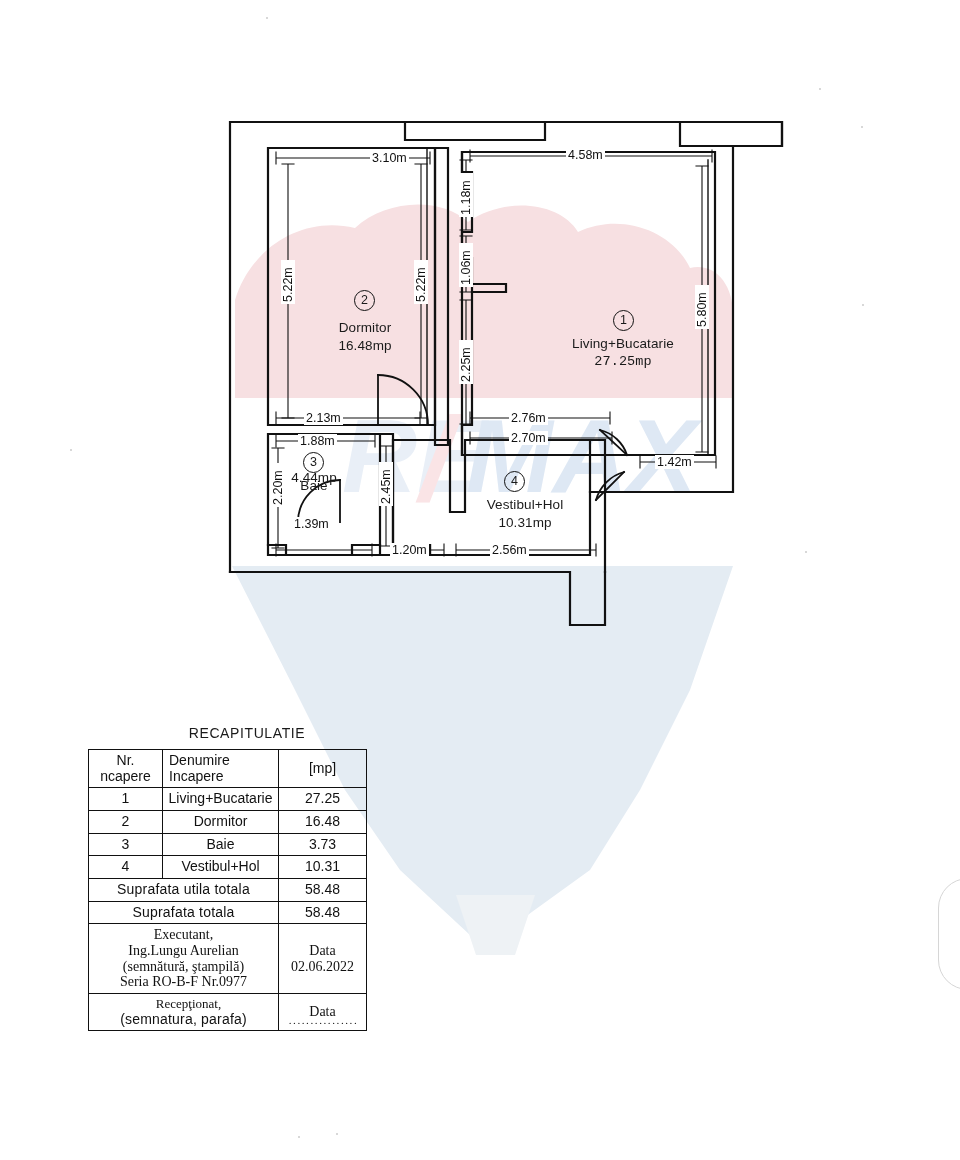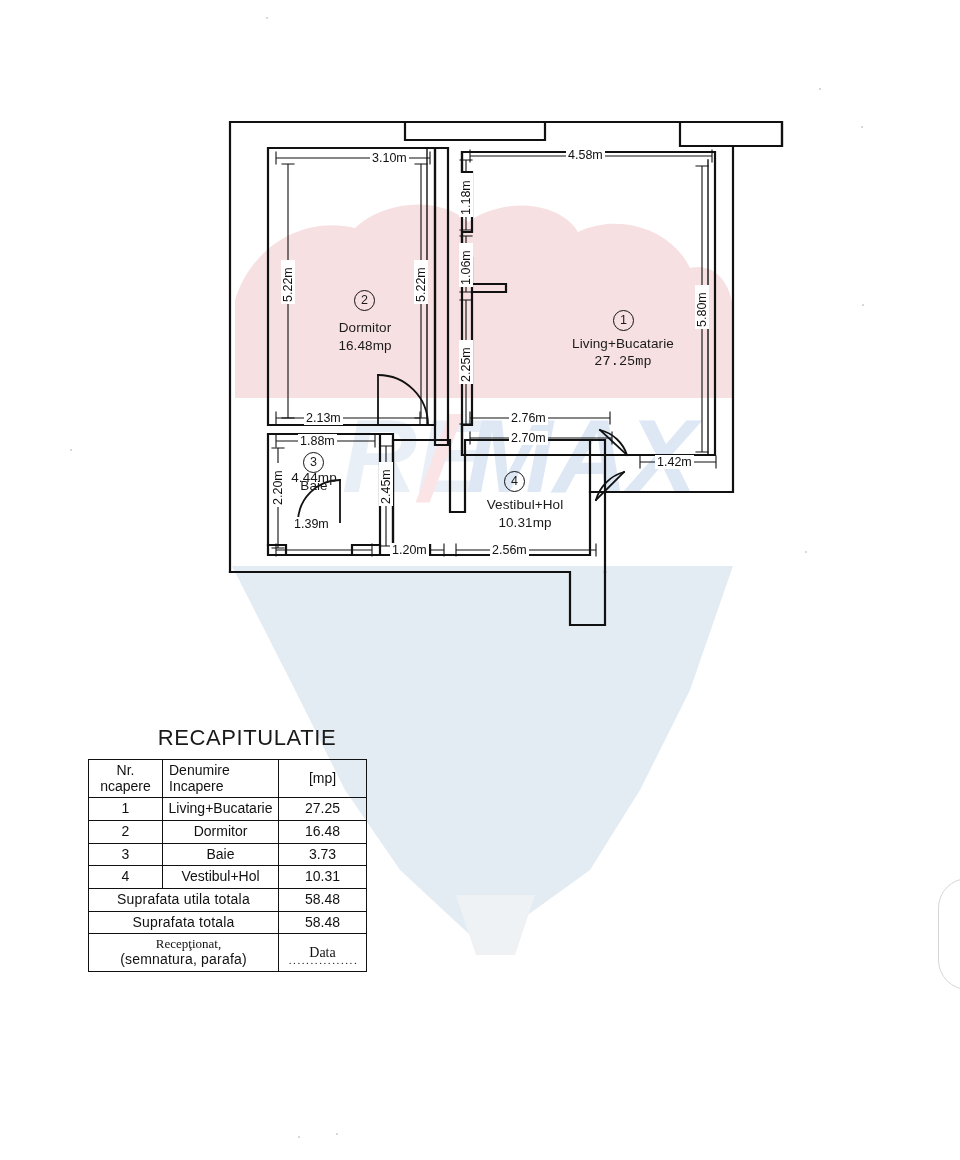--- a/index.html
+++ b/index.html
@@ -67,21 +67,21 @@
 
   
   #recap {
     position: absolute;
     left: 88px; top: 725px;
     width: 290px;
     z-index: 5;
   }
   #recap-title {
     text-align: center;
-    font-size: 22px;
+    font-size: 14px;
     letter-spacing: .6px;
     color: #1a1a1a;
     margin: 0 0 8px 0;
     padding-left: 28px;
     font-weight: 400;
   }
   table.recap {
     border-collapse: collapse;
     width: 278px;
     table-layout: fixed;
@@ -375,20 +375,32 @@
 
         <tr>
           <td class="total-label" colspan="2">Suprafata  utila  totala</td>
           <td class="val-cell">58.48</td>
         </tr>
         <tr>
           <td class="total-label" colspan="2">Suprafata  totala</td>
           <td class="val-cell">58.48</td>
         </tr>
 
+        <tr>
+          <td class="exec-cell" colspan="2">
+            <span class="ln">Executant,</span>
+            <span class="ln">Ing.Lungu Aurelian</span>
+            <span class="ln">(semnătură, ştampilă)</span>
+            <span class="ln">Seria RO-B-F Nr.0977</span>
+          </td>
+          <td class="data-cell">
+            <span class="ln">Data</span>
+            <span class="ln">02.06.2022</span>
+          </td>
+        </tr>
 
         <tr>
           <td class="recep-cell" colspan="2">
             <span class="r1">Recepţionat,</span>
             <span class="r2">(semnatura,  parafa)</span>
           </td>
           <td class="data-cell2">
             <span>Data</span>
             <span class="dots">................</span>
           </td>

